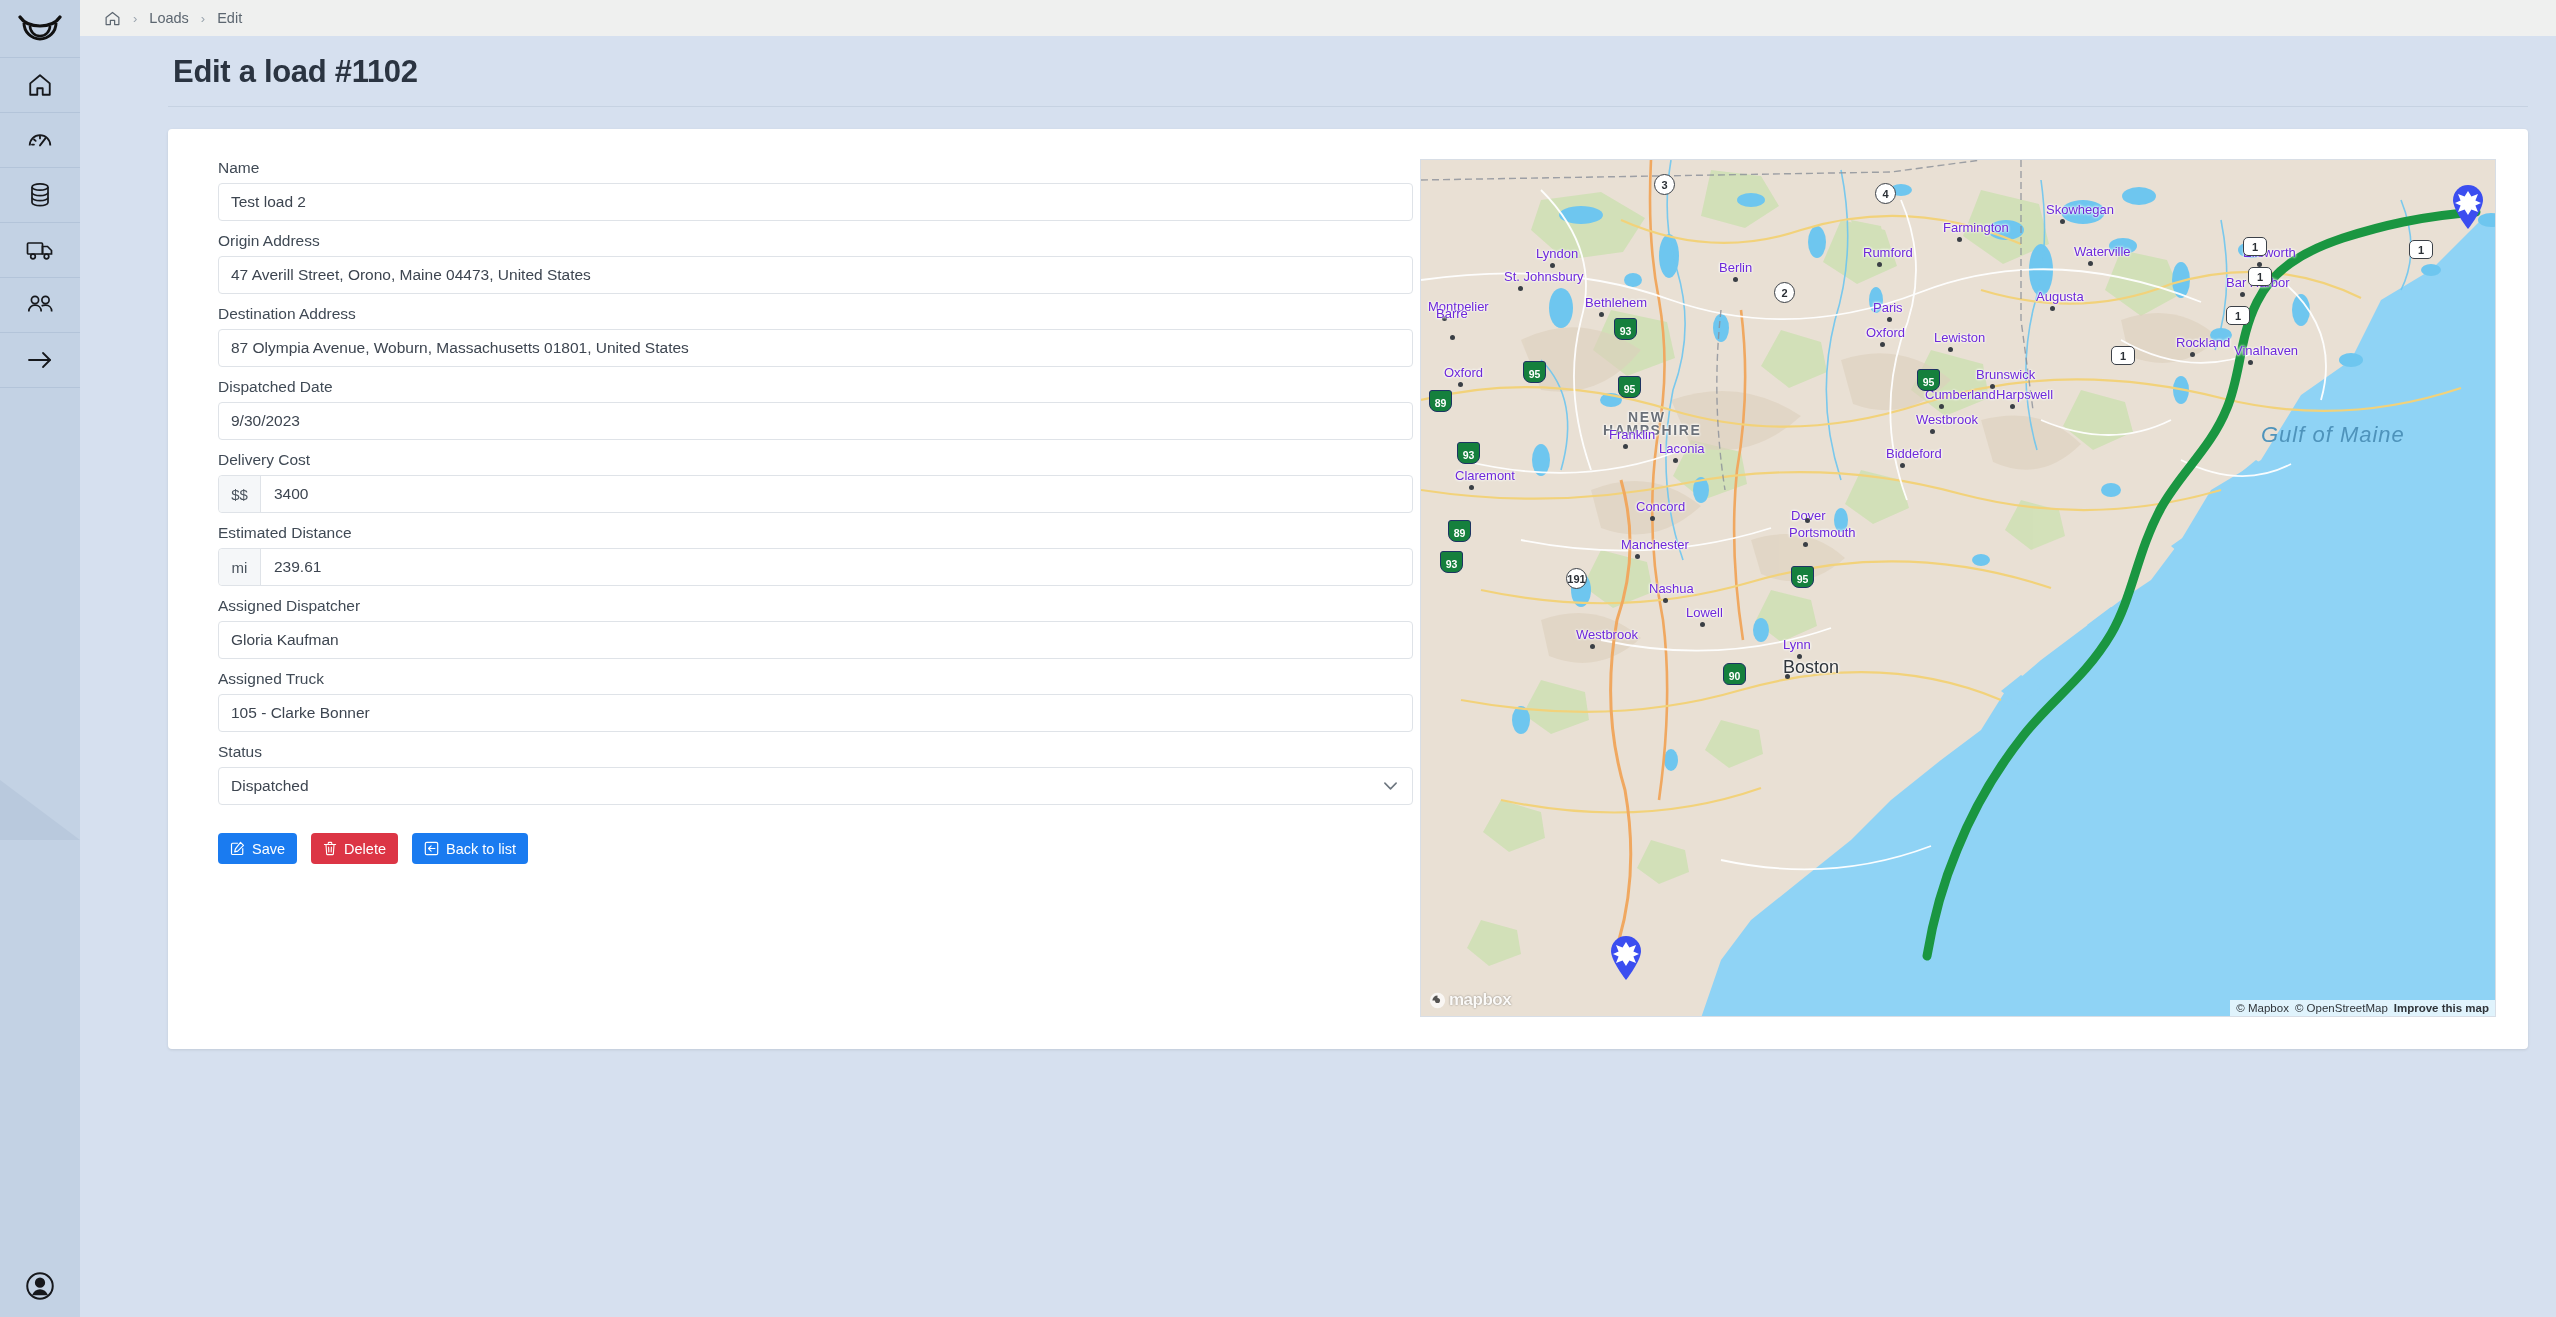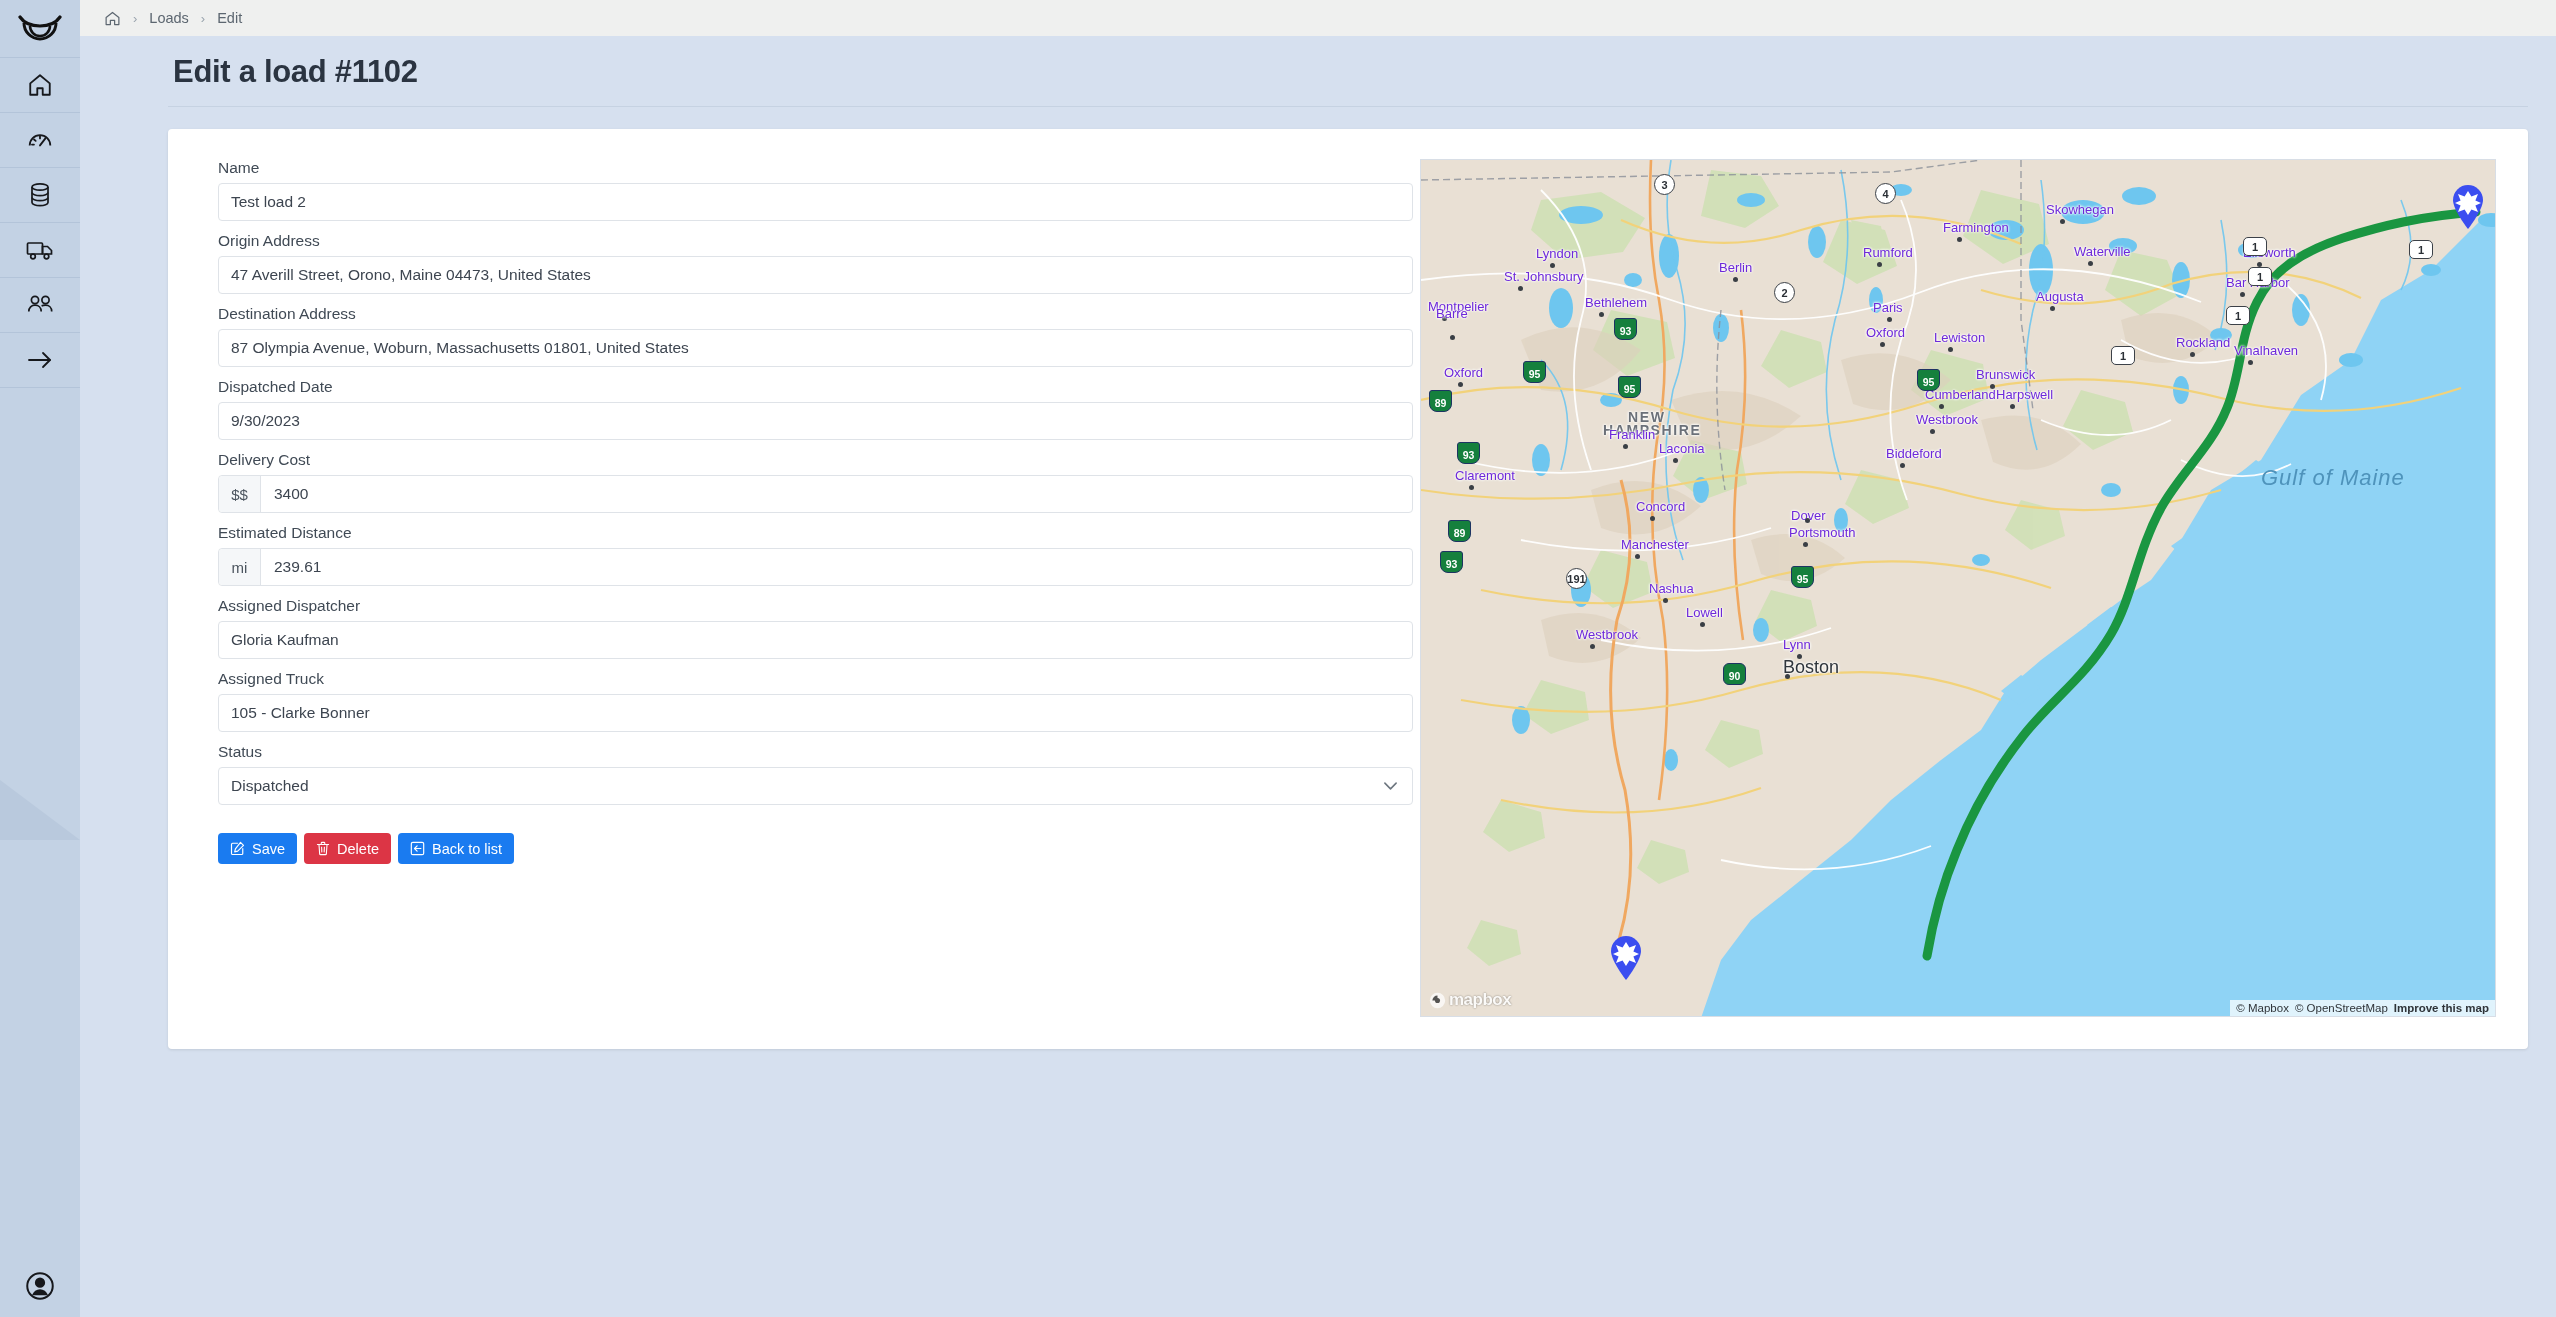--- a/index.html
+++ b/index.html
@@ -98,21 +98,21 @@
     background: #f5f7f9;
     border-right: 1px solid #dfe3e8;
     border-radius: 4px 0 0 4px;
     display: flex; align-items: center; justify-content: center;
     font-size: 15px; color: #4b545e;
   }
   .group .val { padding-left: 13px; }
   .ctrl.select { justify-content: space-between; cursor: pointer; }
   .chev { color: #6d767f; font-size: 13px; padding-right: 2px; }
 
-  .btn-row { display: flex; gap: 7px; margin-top: 28px; }
+  .btn-row { display: flex; gap: 14px; margin-top: 28px; }
   .btn {
     height: 31px; border: none; border-radius: 4px;
     display: inline-flex; align-items: center; gap: 7px;
     padding: 0 12px;
     font-size: 14.5px; color: #fff; cursor: pointer;
     font-family: "Liberation Sans", sans-serif;
   }
   .btn.blue { background: #1a7bf0; }
   .btn.red  { background: #dc3545; }
   .btn svg { display: block; }
@@ -131,21 +131,21 @@
     font-family: "Liberation Sans", sans-serif;
     white-space: nowrap; pointer-events: none;
     text-shadow: 0 0 3px #fff, 0 0 3px #fff, 0 0 2px #fff;
   }
   .map-label.big { font-size: 18px; color: #2f353b; padding-left: 12px; }
   .map-label.state {
     font-size: 14px; letter-spacing: 1.6px; color: #6b7078; font-weight: bold;
   }
   .map-label.sea {
     font-size: 22px; font-style: italic; color: #4e93bb;
-    text-shadow: none; letter-spacing: 1px; margin-top: 43px;
+    text-shadow: none; letter-spacing: 1px;
   }
   .city-dot {
     position: absolute; width: 5px; height: 5px; border-radius: 50%;
     background: #3a3f45;
   }
   .shield {
     position: absolute; width: 24px; height: 19px;
     background: #fff; border: 1.6px solid #3c4148; border-radius: 5px;
     display: flex; align-items: center; justify-content: center;
     font-size: 11px; color: #2b3036; font-weight: bold;

